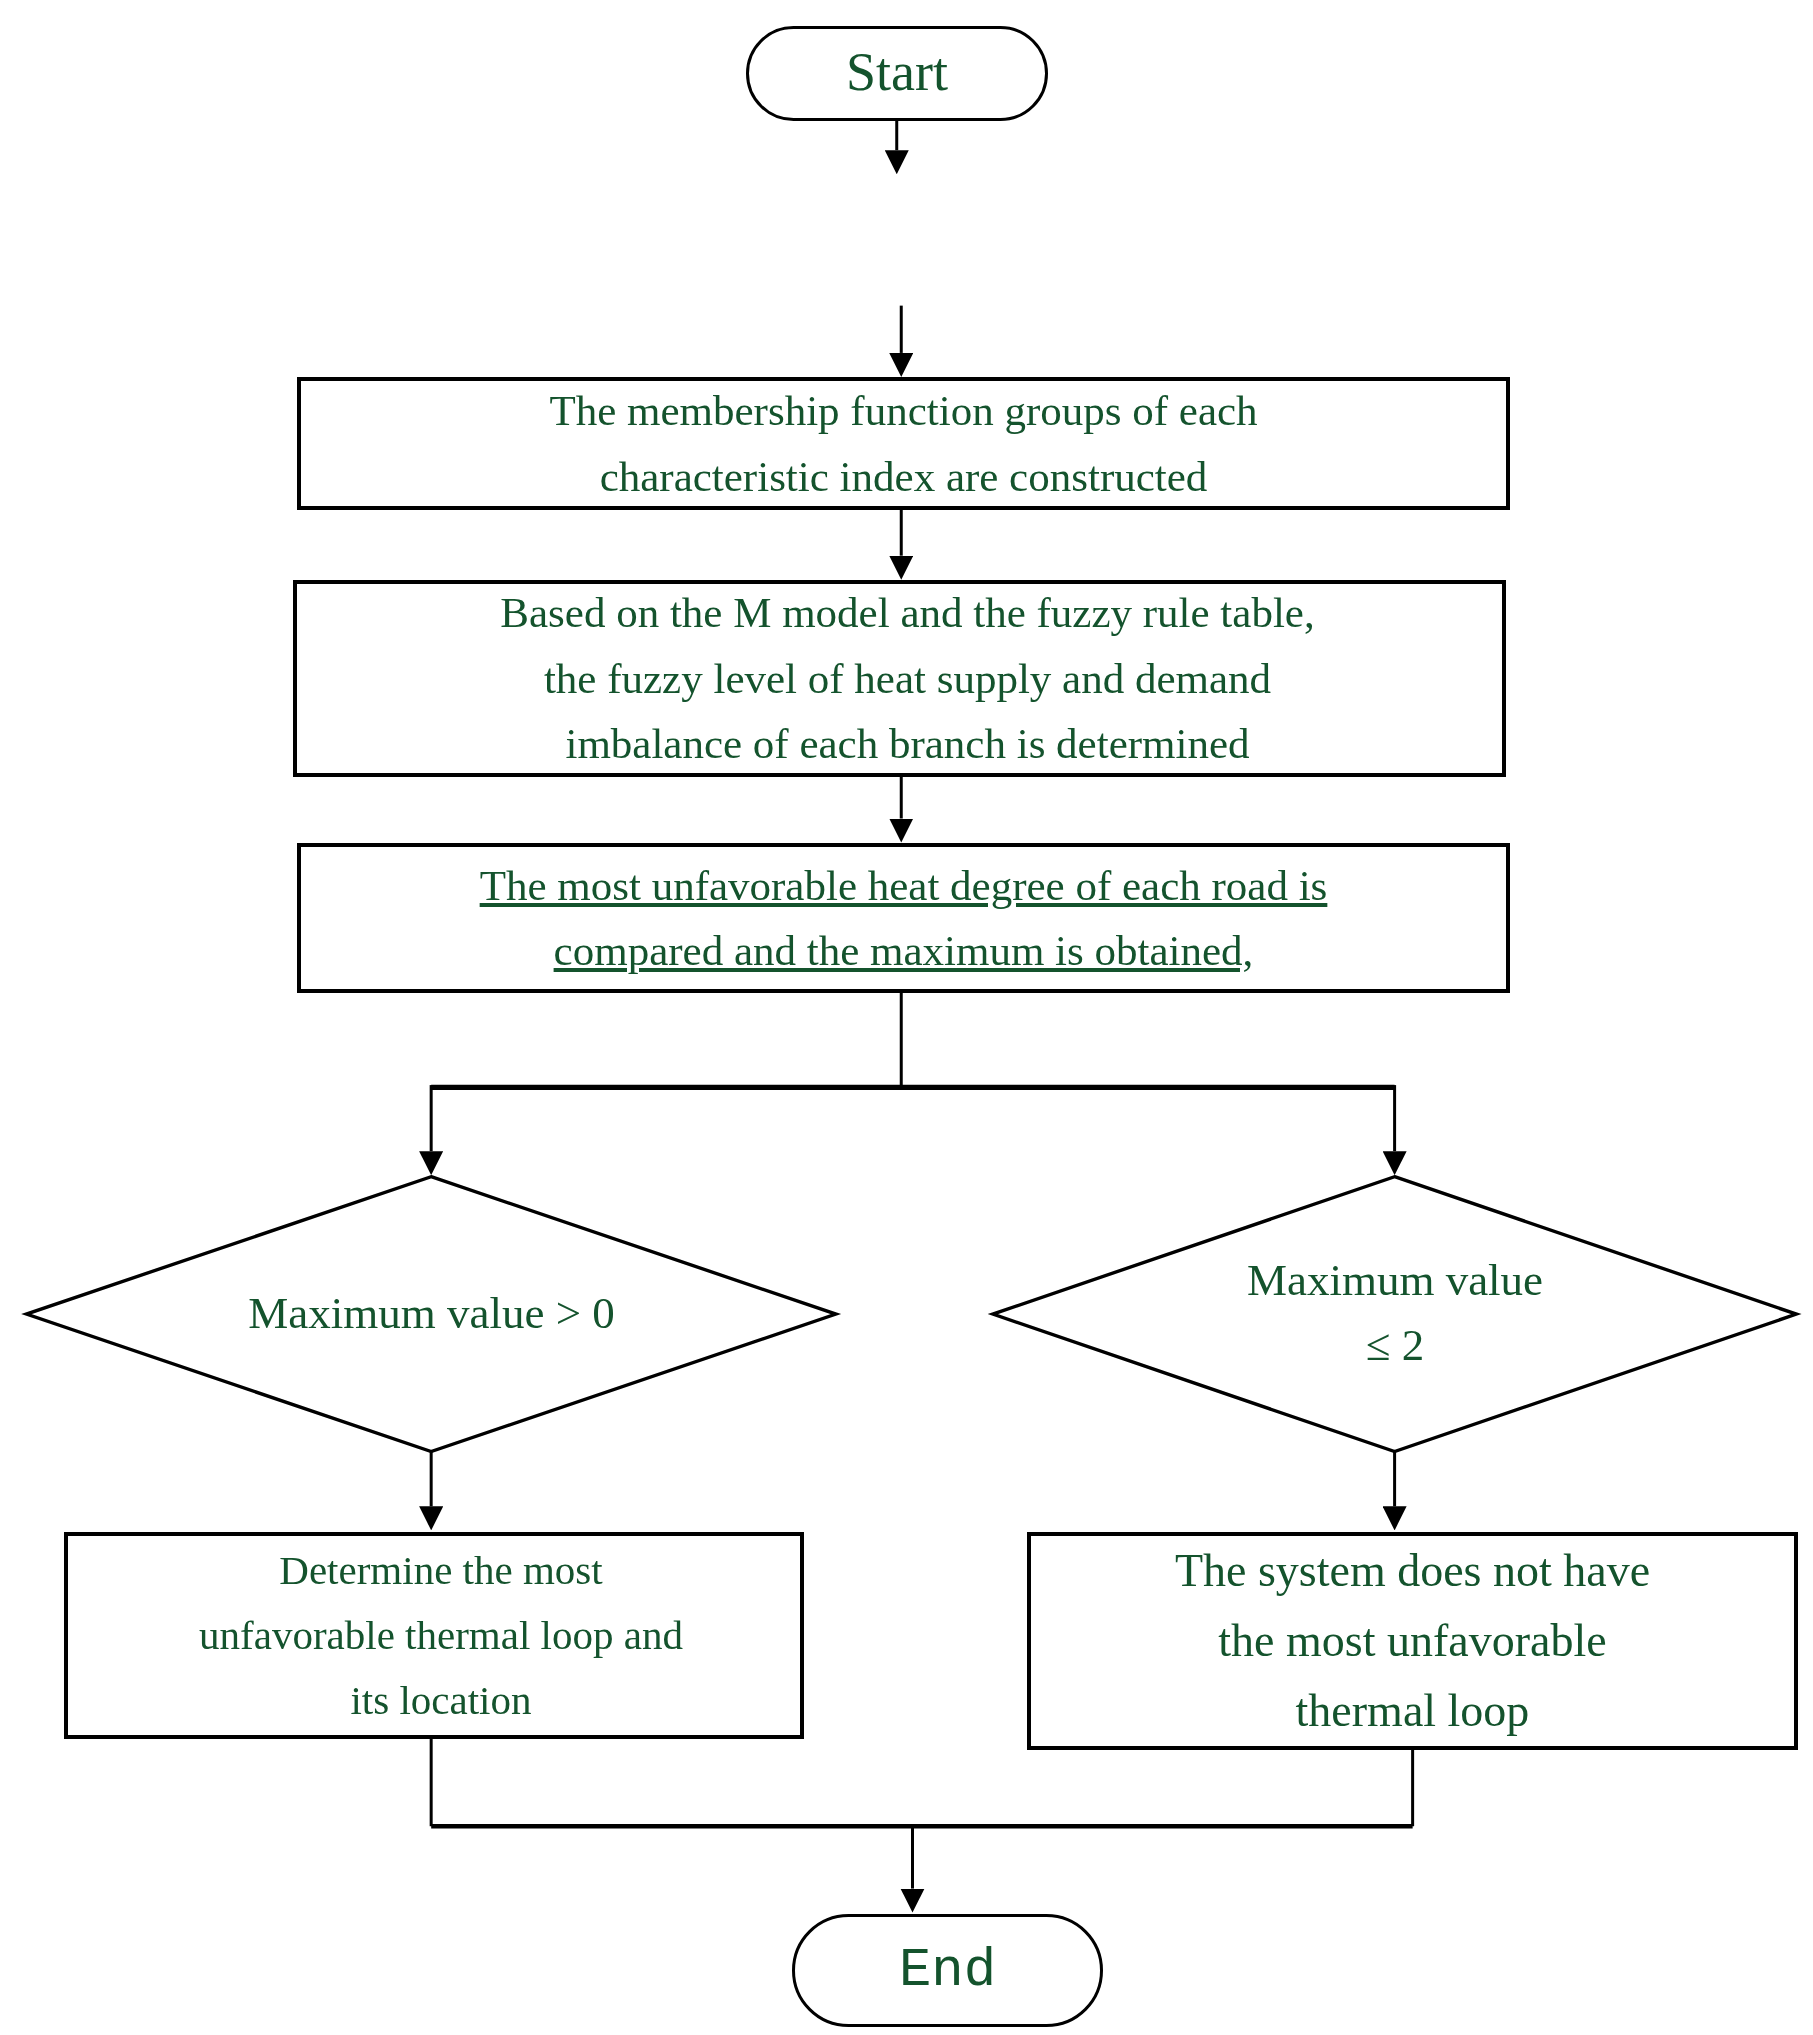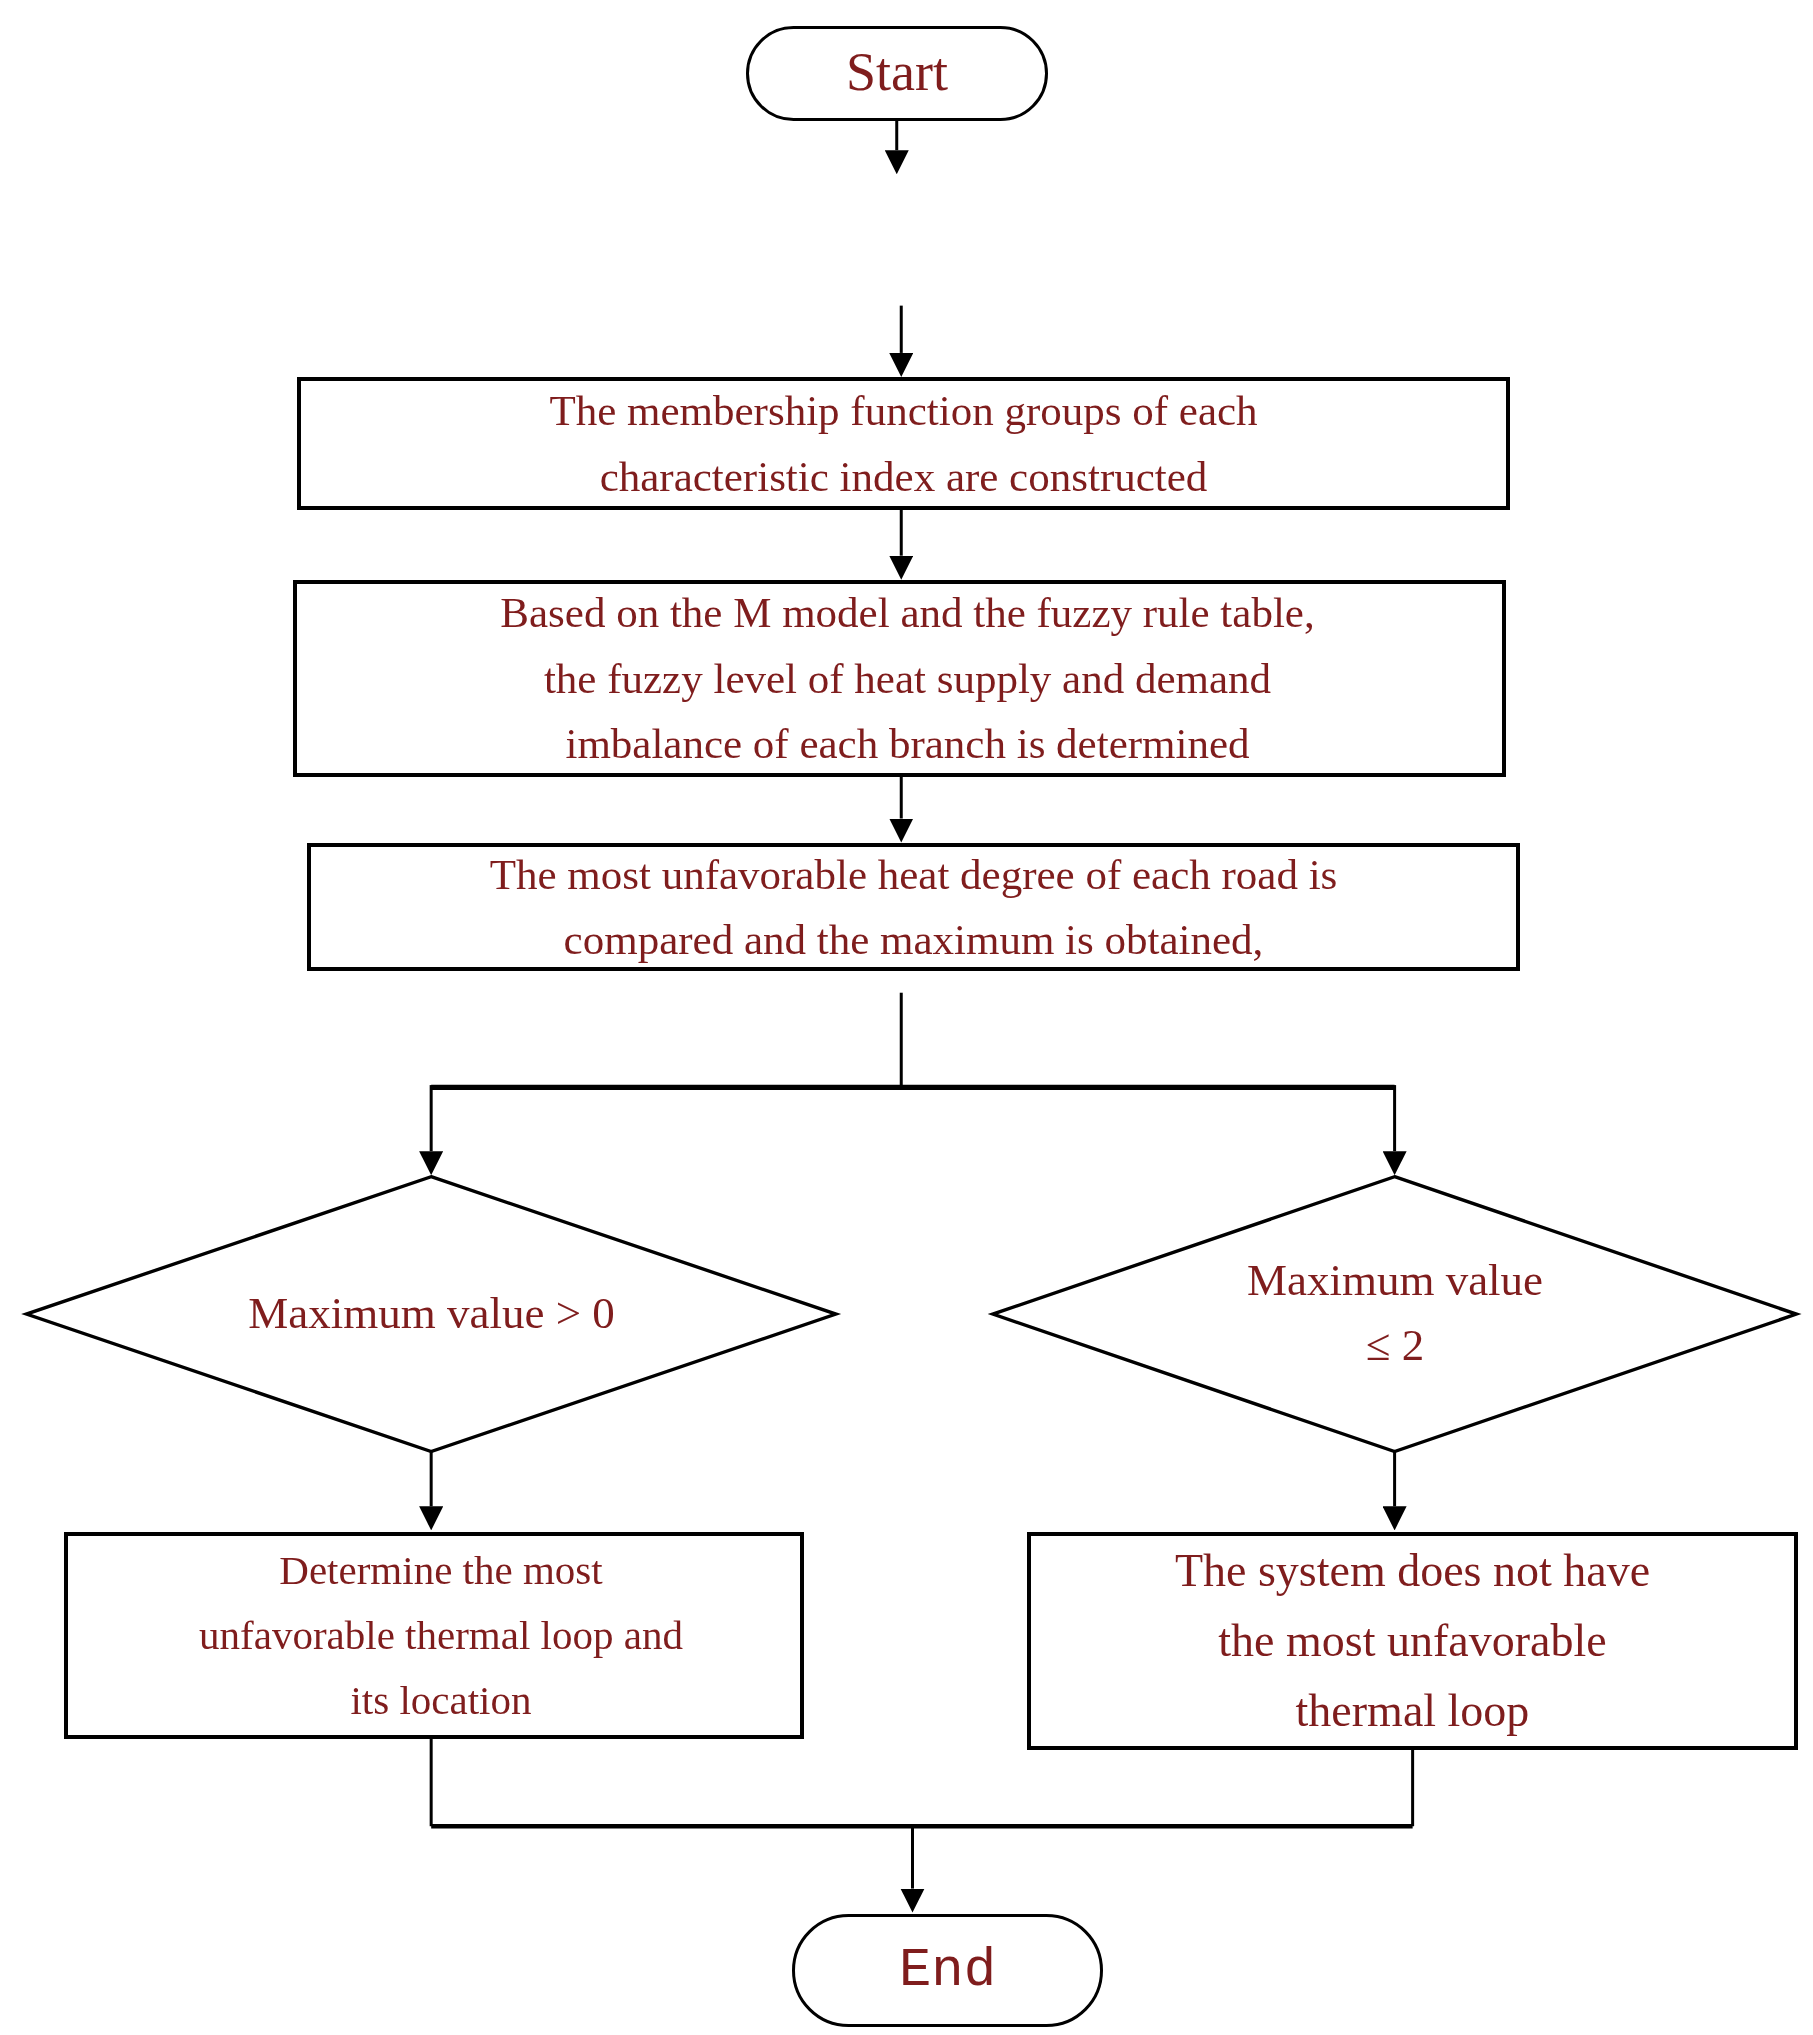--- a/index.html
+++ b/index.html
@@ -6,21 +6,21 @@
     margin: 0;
     padding: 0;
     background: #ffffff;
   }
   #canvas {
     position: relative;
     width: 1813px;
     height: 2035px;
     background: #ffffff;
     font-family: "Liberation Serif", "DejaVu Serif", serif;
-    color: #7f1d1d;
+    color: #14532d;
     overflow: hidden;
   }
   #connector-layer {
     position: absolute;
     left: 0; top: 0;
     width: 1813px;
     height: 2035px;
   }
   .node {
     position: absolute;
@@ -109,21 +109,21 @@
     <span>The membership function groups of each
 characteristic index are constructed</span>
   </div>
 
   <div class="node process" style="left:293px; top:580px; width:1213px; height:197px;padding-left:16px;">
     <span>Based on the M model and the fuzzy rule table,
 the fuzzy level of heat supply and demand
 imbalance of each branch is determined</span>
   </div>
 
-  <div class="node process" style="left:307px; top:843px; width:1213px; height:128px;">
+  <div class="node process" style="left:297px; top:843px; width:1213px; height:150px;text-decoration:underline;">
     <span>The most unfavorable heat degree of each road is
 compared and the maximum is obtained,</span>
   </div>
 
   <div class="diamond-label" style="left:131px; top:1281px; width:601px;">Maximum value &gt; 0</div>
   <div class="diamond-label" style="left:1132px; top:1248px; width:526px;">Maximum value
 ≤ 2</div>
 
   <div class="node result-left" style="left:64px; top:1532px; width:740px; height:207px;">
     <span>Determine the most

